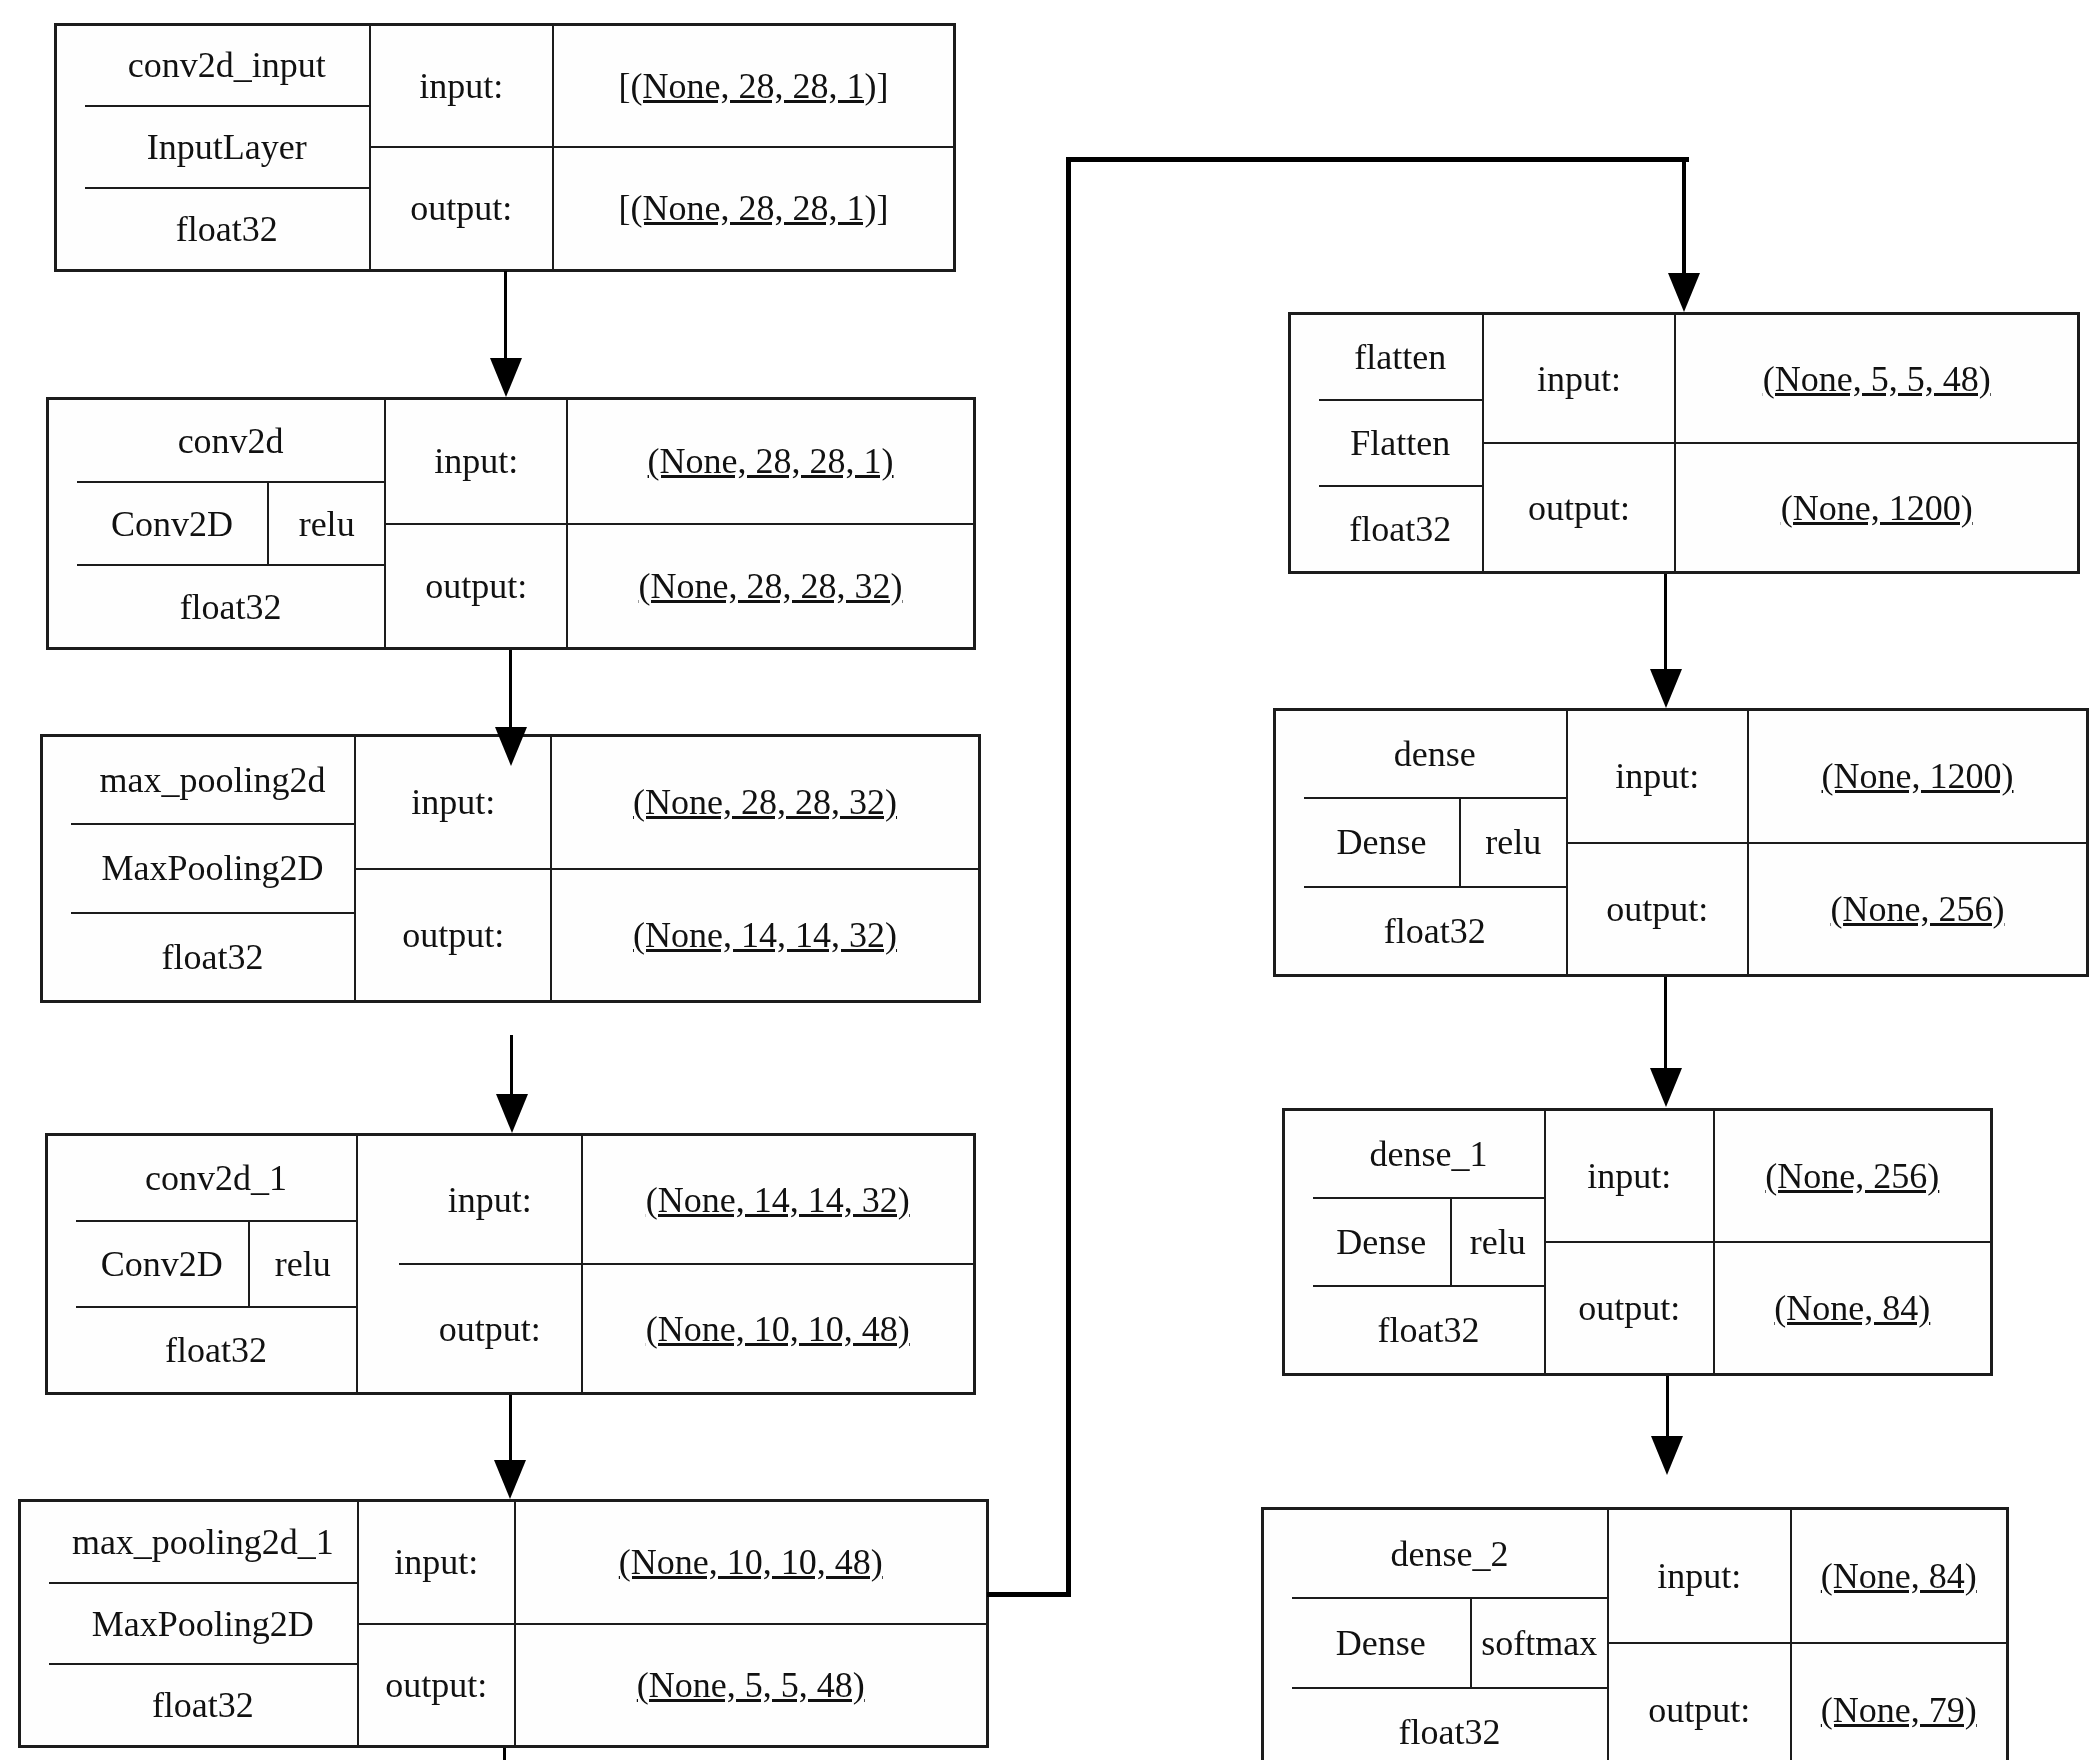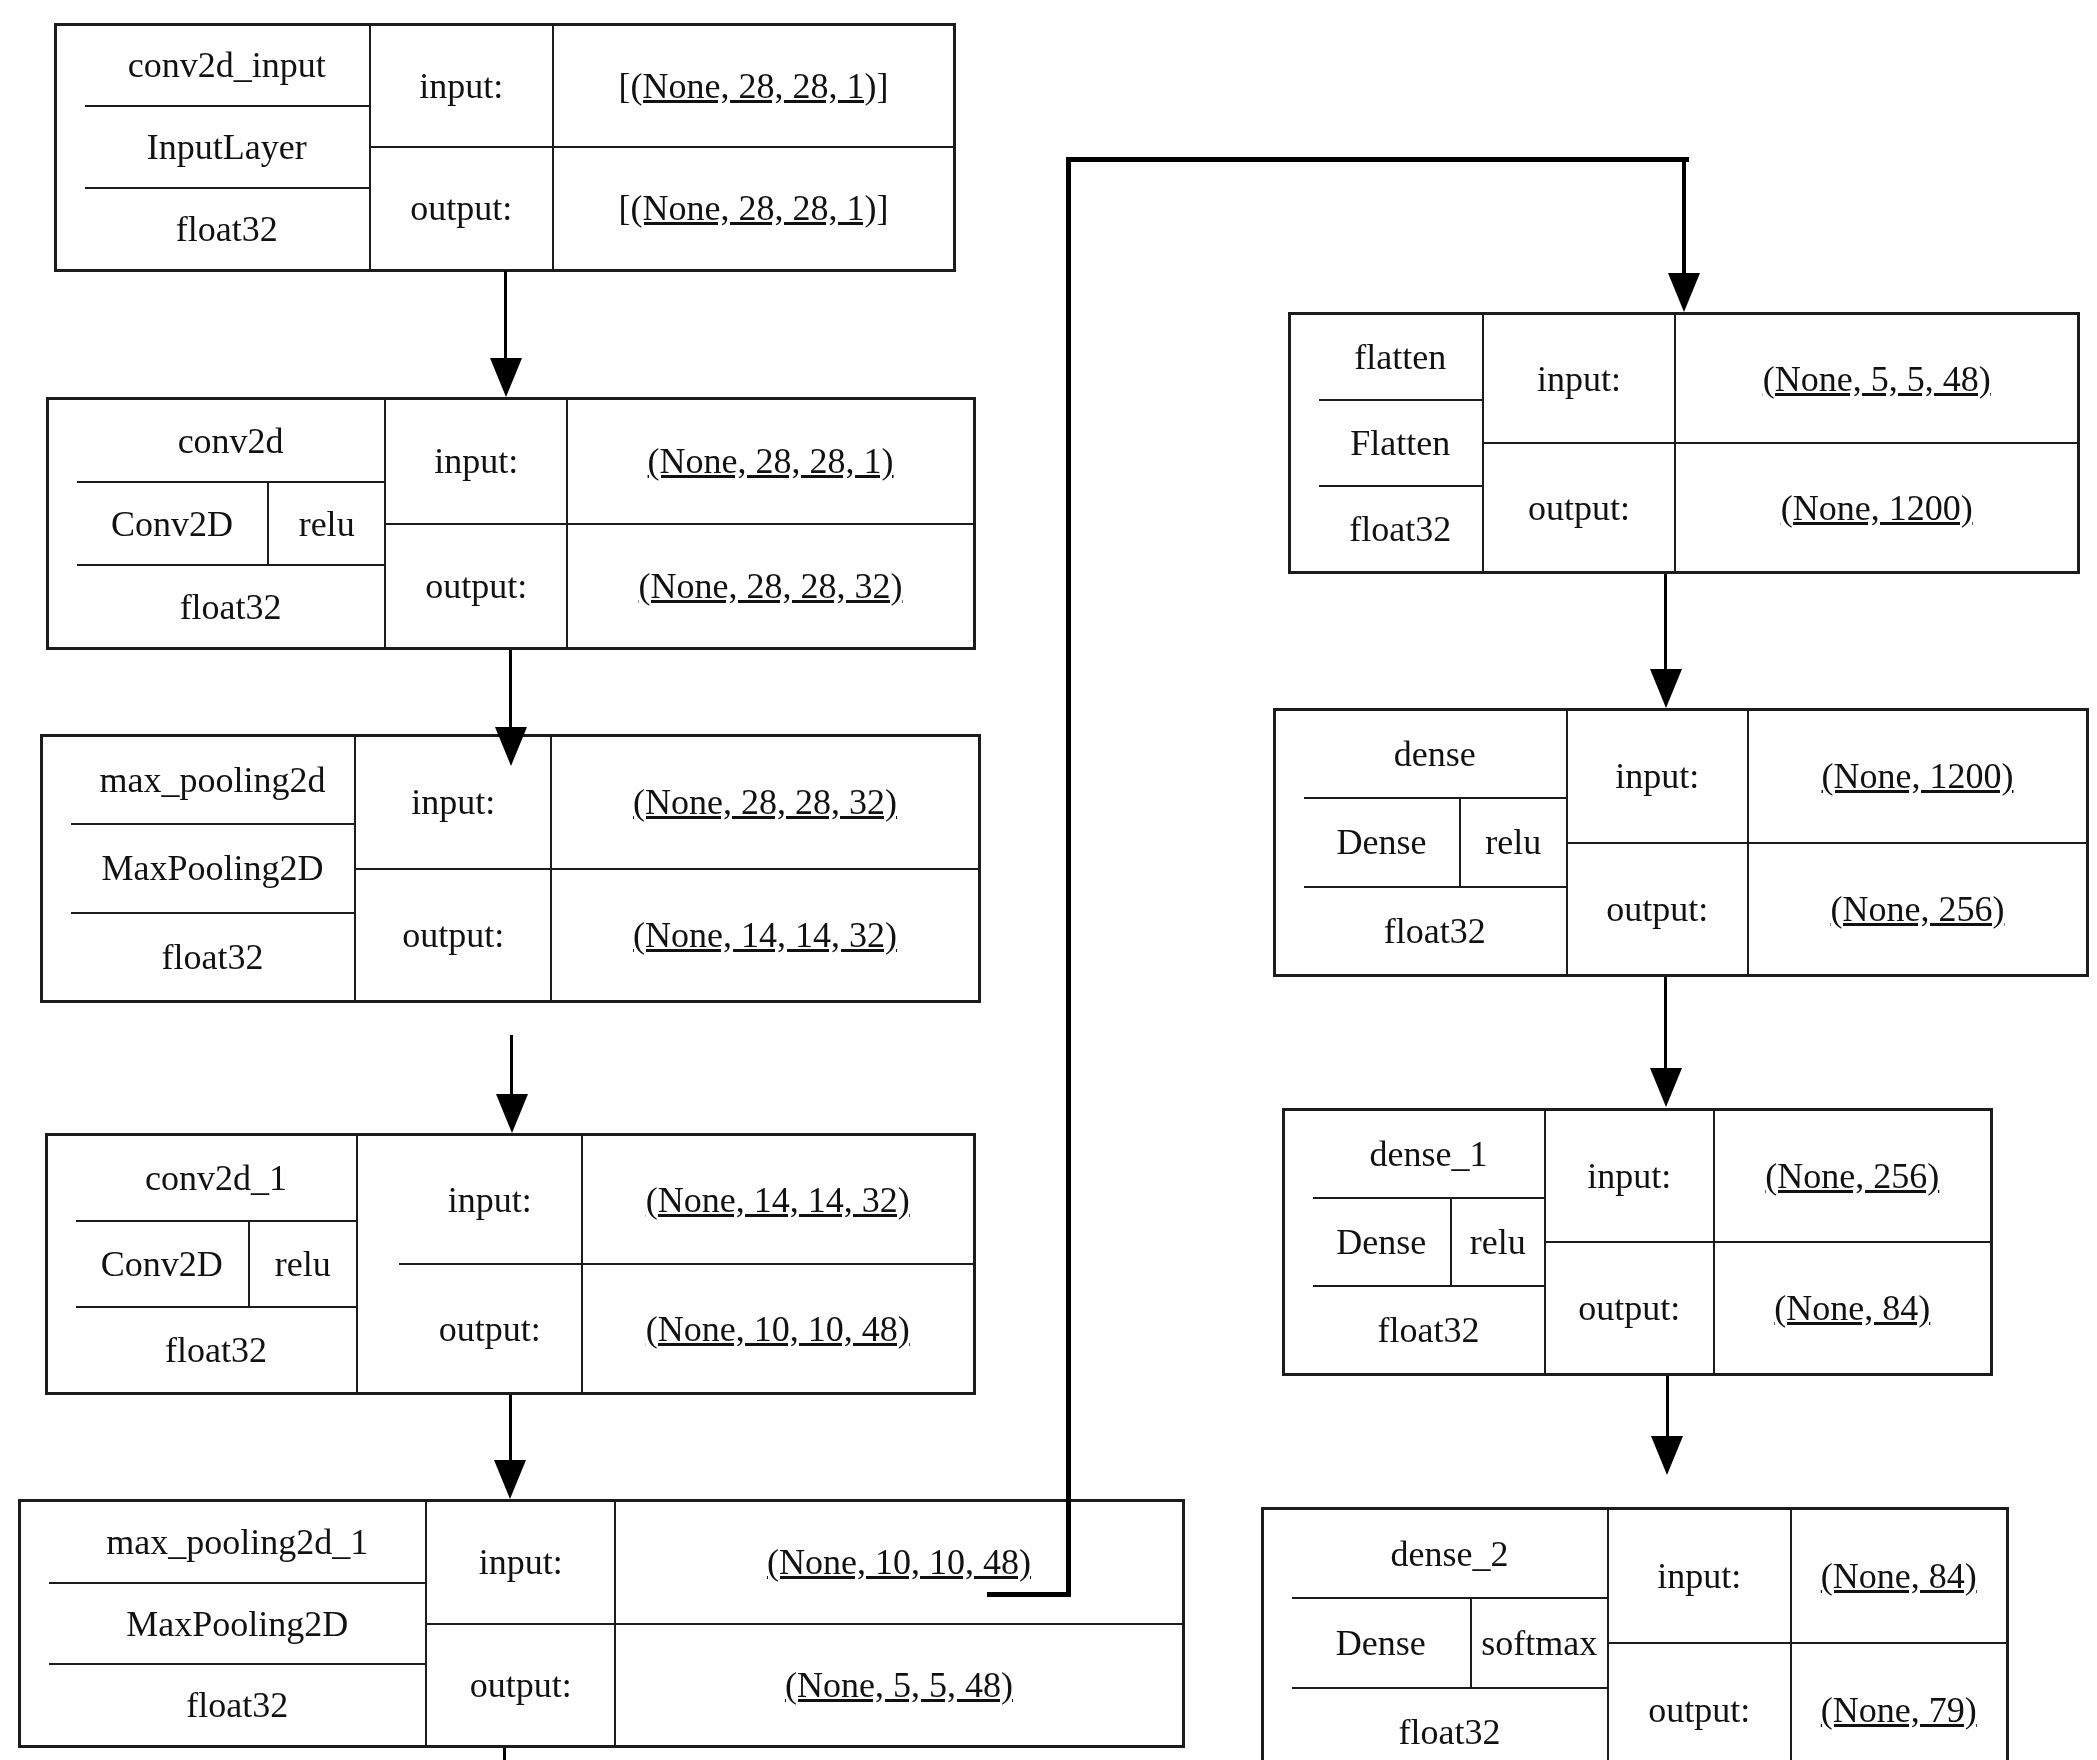--- a/index.html
+++ b/index.html
@@ -157,21 +157,21 @@
         <div class="io-label">input:</div>
         <div class="io-shape">(None, 14, 14, 32)</div>
       </div>
       <div class="io-row">
         <div class="io-label">output:</div>
         <div class="io-shape">(None, 10, 10, 48)</div>
       </div>
     </div>
   </div>
 
-  <div class="node" style="left:18px; top:1499px; width:1167px; height:249px; --namew:35%; --labelw:25%;">
+  <div class="node" style="left:18px; top:1499px; width:971px; height:249px; --namew:35%; --labelw:25%;">
     <div class="left-col">
       <div class="row">max_pooling2d_1</div>
       <div class="row">MaxPooling2D</div>
       <div class="row">float32</div>
     </div>
     <div class="right-col">
       <div class="io-row">
         <div class="io-label">input:</div>
         <div class="io-shape">(None, 10, 10, 48)</div>
       </div>

